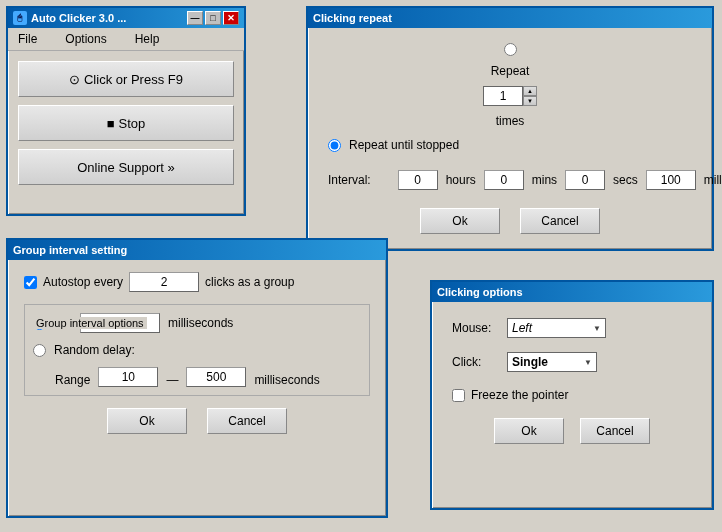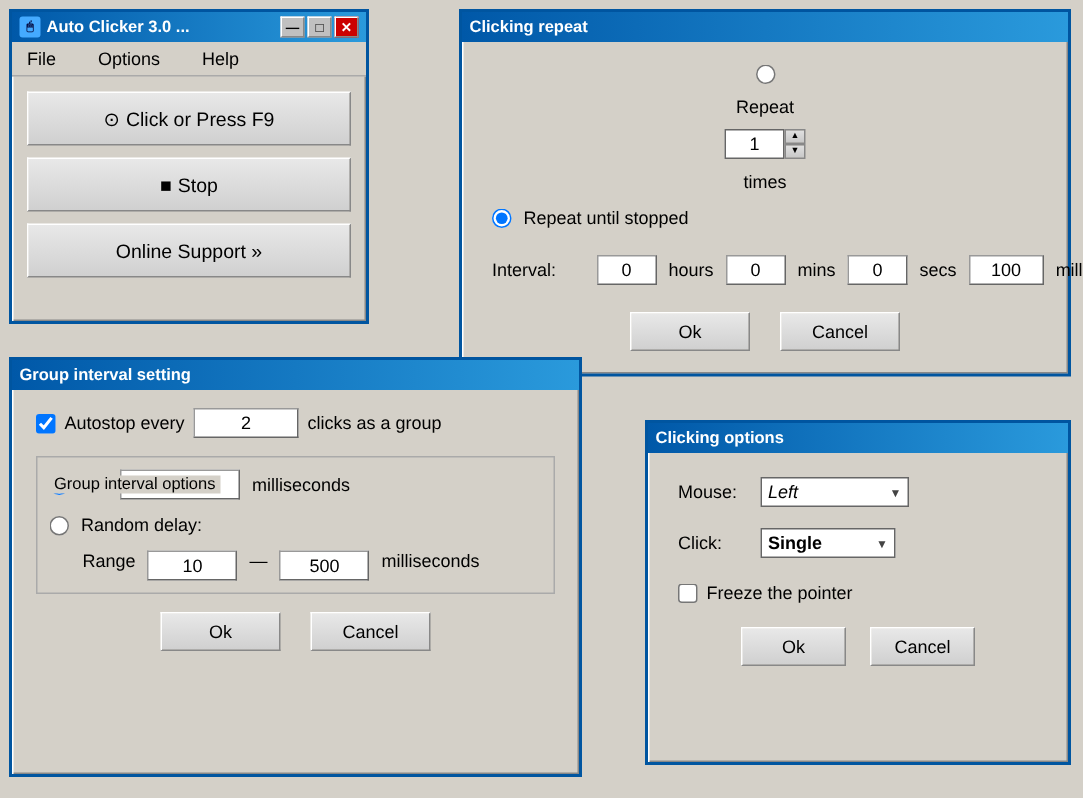--- a/index.html
+++ b/index.html
@@ -297,21 +297,21 @@
         <label>For</label>
         <input class="win-input" type="text" value="100" style="width: 80px; text-align: center;">
         <label>milliseconds</label>
       </div>
 
       <div style="display:flex; align-items:center; gap:8px; margin-bottom:10px;">
         <input type="radio" name="group" style="">
         <label>Random delay:</label>
       </div>
 
-      <div style="display:flex; align-items:flex-start; gap:8px; padding-left:22px;">
+      <div style="display:flex; align-items:flex-end; gap:8px; padding-left:22px;">
         <label>Range</label>
         <input class="win-input" type="text" value="10" style="width: 60px; text-align: center;">
         <span>—</span>
         <input class="win-input" type="text" value="500" style="width: 60px; text-align: center;">
         <label>milliseconds</label>
       </div>
     </div>
 
     <div style="display:flex; justify-content:center; gap:20px; margin-top:12px;">
       <button class="win-button" style="width:80px; height:26px;">

